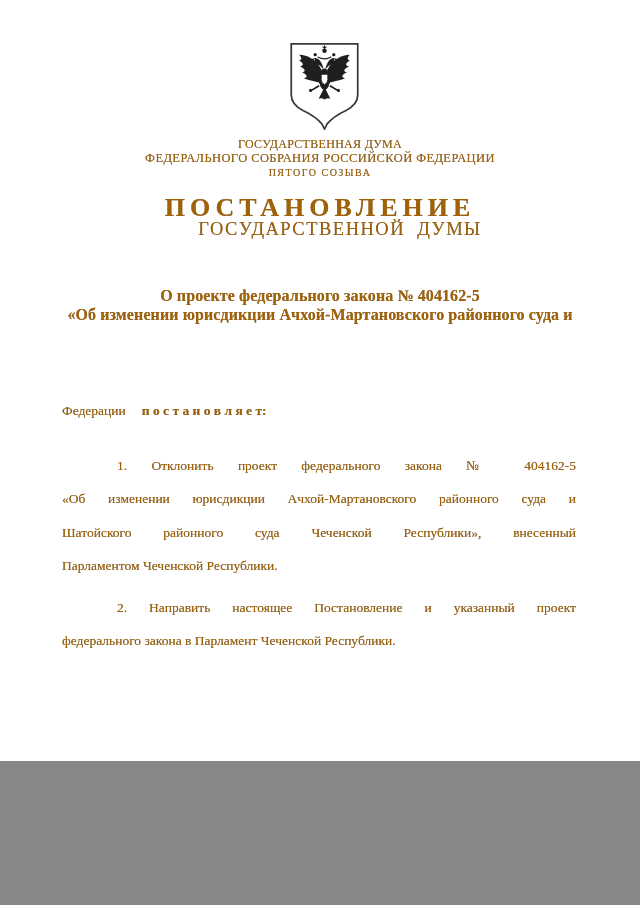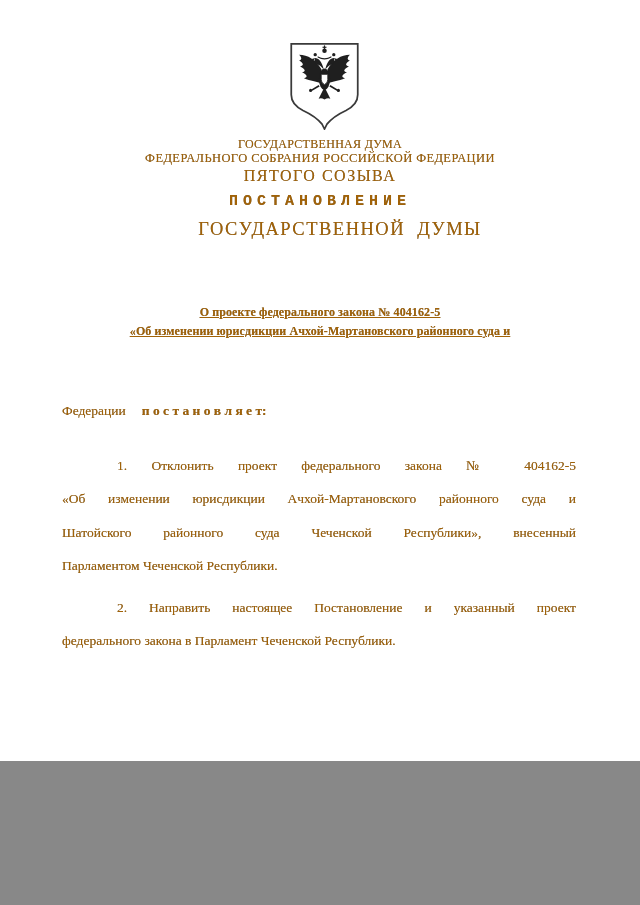--- a/index.html
+++ b/index.html
@@ -14,26 +14,26 @@
     text-shadow: 0 0 .4px rgba(0,0,0,.45);
   }
   .abs { position: absolute; }
   .ctr { left: 0; width: 100%; text-align: center; }
 
   .arms { left: 288px; top: 42px; width: 73px; height: 88px; }
   .arms svg { display: block; width: 100%; height: 100%; }
 
   .org1 { top: 137px; font-size: 12px; letter-spacing: .3px; }
   .org2 { top: 151px; font-size: 12.5px; letter-spacing: .4px; }
-  .org3 { top: 167px; font-size: 16px; letter-spacing: 1.5px; }
+  .org3 { top: 167px; font-size: 10px; letter-spacing: 1.5px; }
 
-  .t1 { top: 193px; font-size: 15px; font-weight: bold; letter-spacing: 5px; font-family: Liberation Mono, monospace; }
+  .t1 { top: 193px; font-size: 26px; font-weight: bold; letter-spacing: 5px; }
   .t2 { top: 219px; font-size: 18.5px; letter-spacing: 1.5px; word-spacing: 6px; padding-left: 20px; }
 
-  .subject { top: 303px; font-size: 12px; font-weight: bold; line-height: 19px; letter-spacing: .1px; text-decoration: underline; }
+  .subject { top: 286px; font-size: 16px; font-weight: bold; line-height: 19px; letter-spacing: .1px; }
 
   .body { left: 62px; top: 394px; width: 514px; font-size: 13.5px; }
   .line { line-height: 33.5px; white-space: normal; }
   .line.just { text-align: justify; text-align-last: justify; text-justify: inter-word; }
   .line.indent { padding-left: 55px; }
   .resolves { font-weight: bold; margin-left: 16px; }
   .paras .para:nth-child(1) { margin-top: 21px; }
   .paras .para:nth-child(2) { margin-top: 8px; font-family: Liberation Serif, serif; }
 
   .speck { left: 434px; top: 866px; width: 3px; height: 4px; background: #7a7a7a; border-radius: 1px; }

